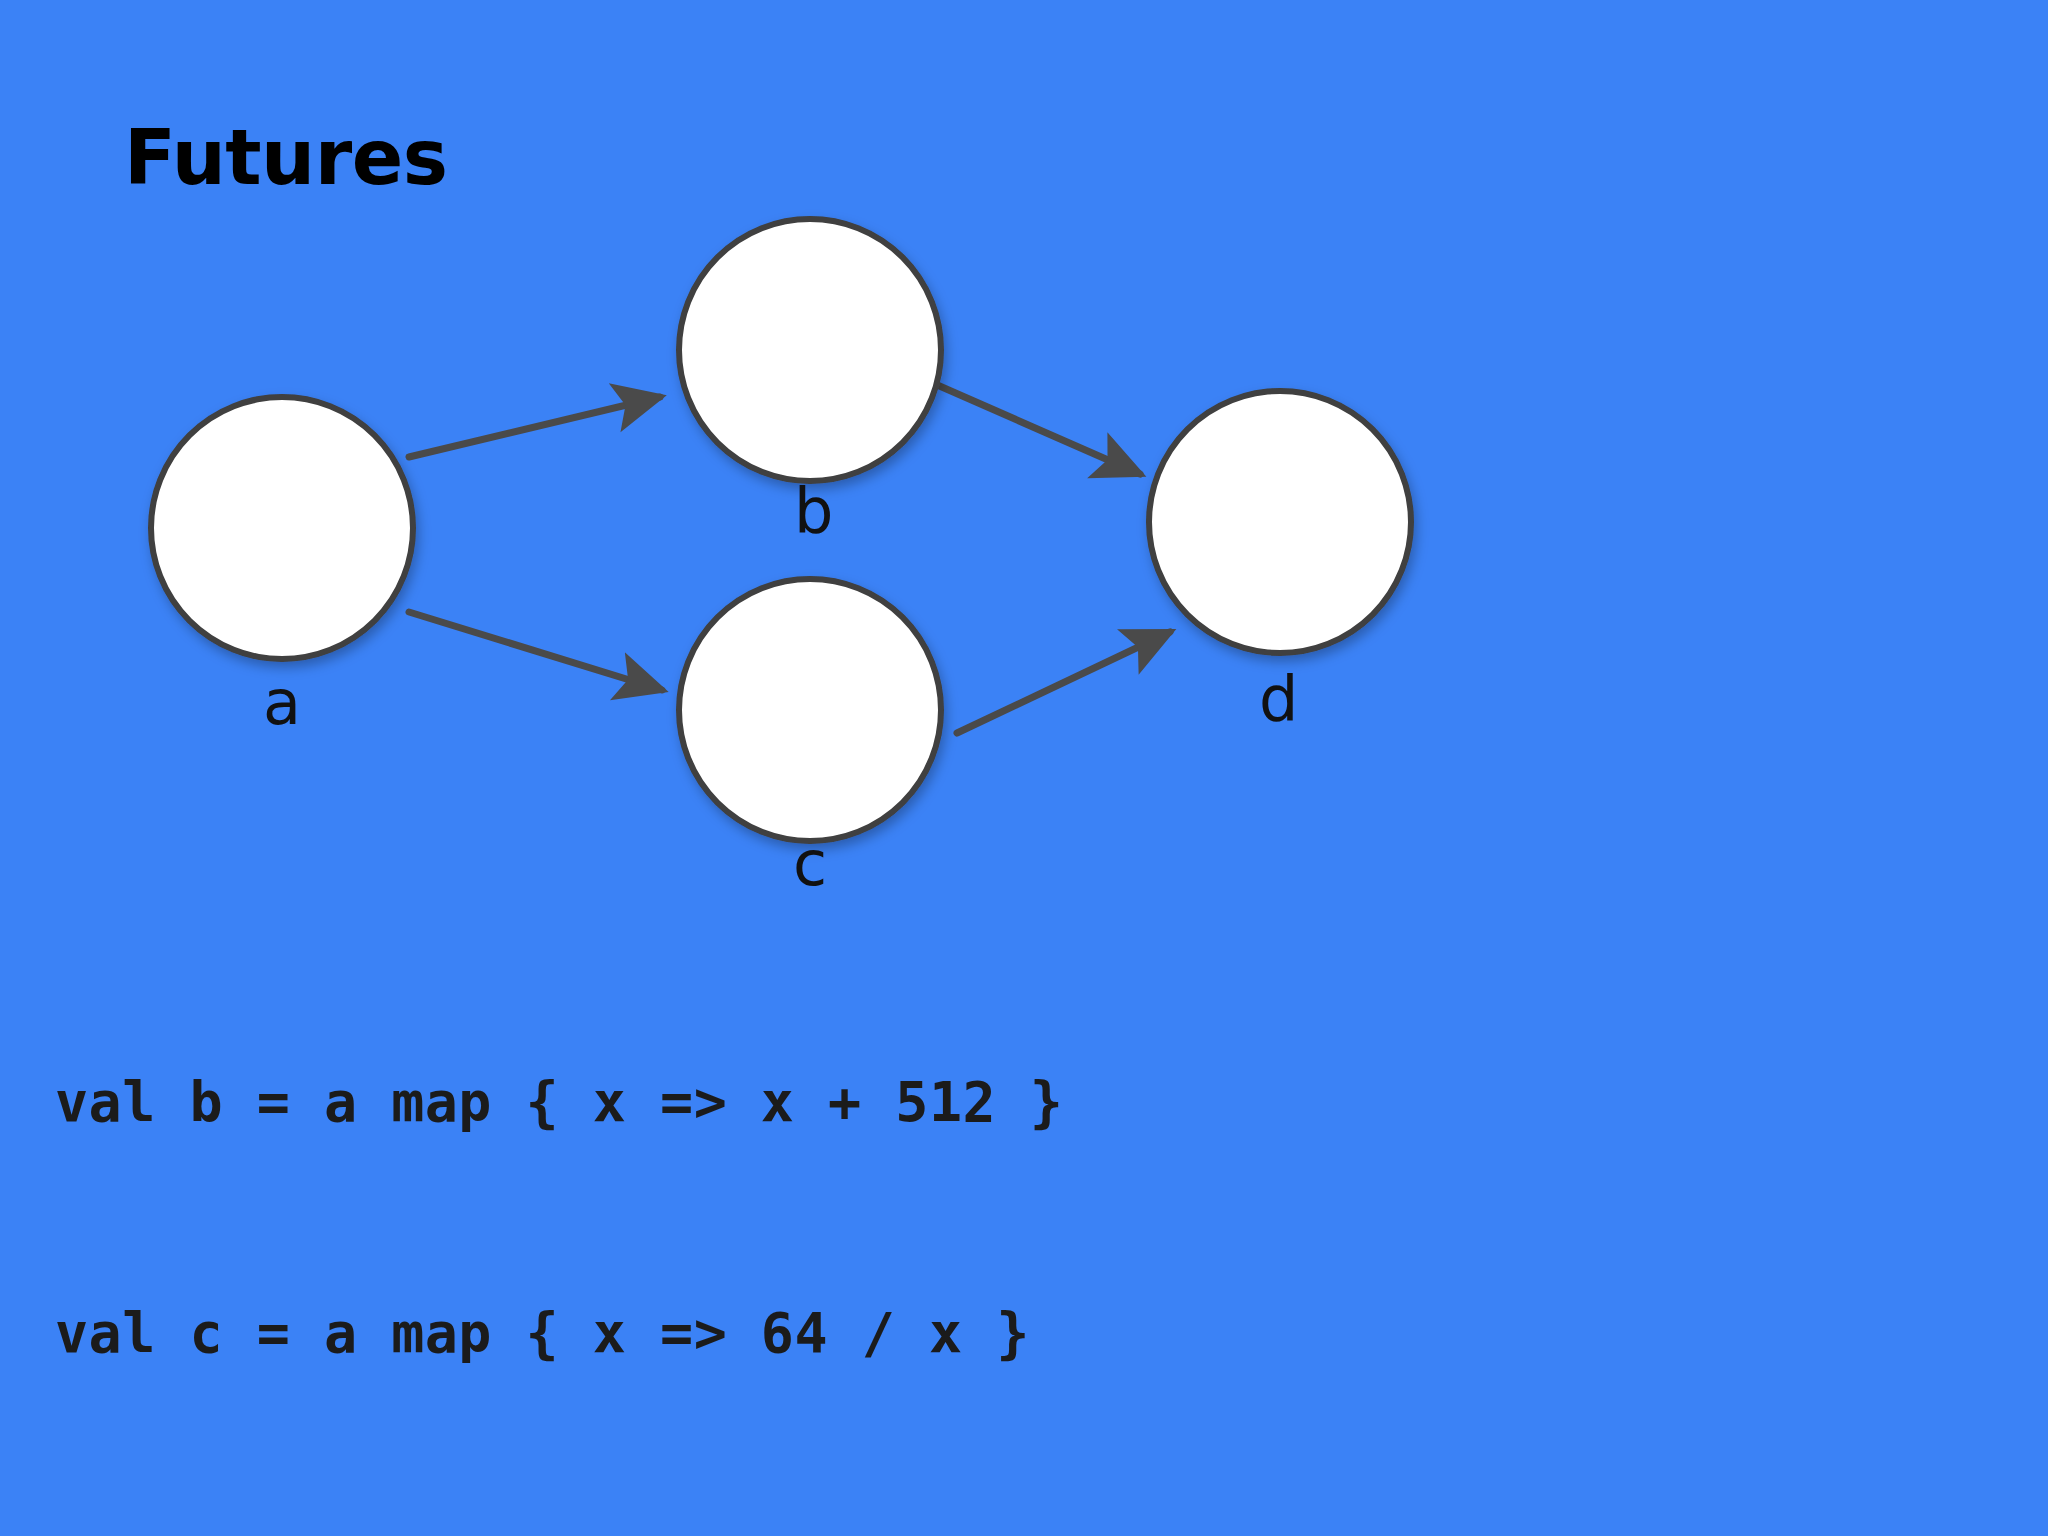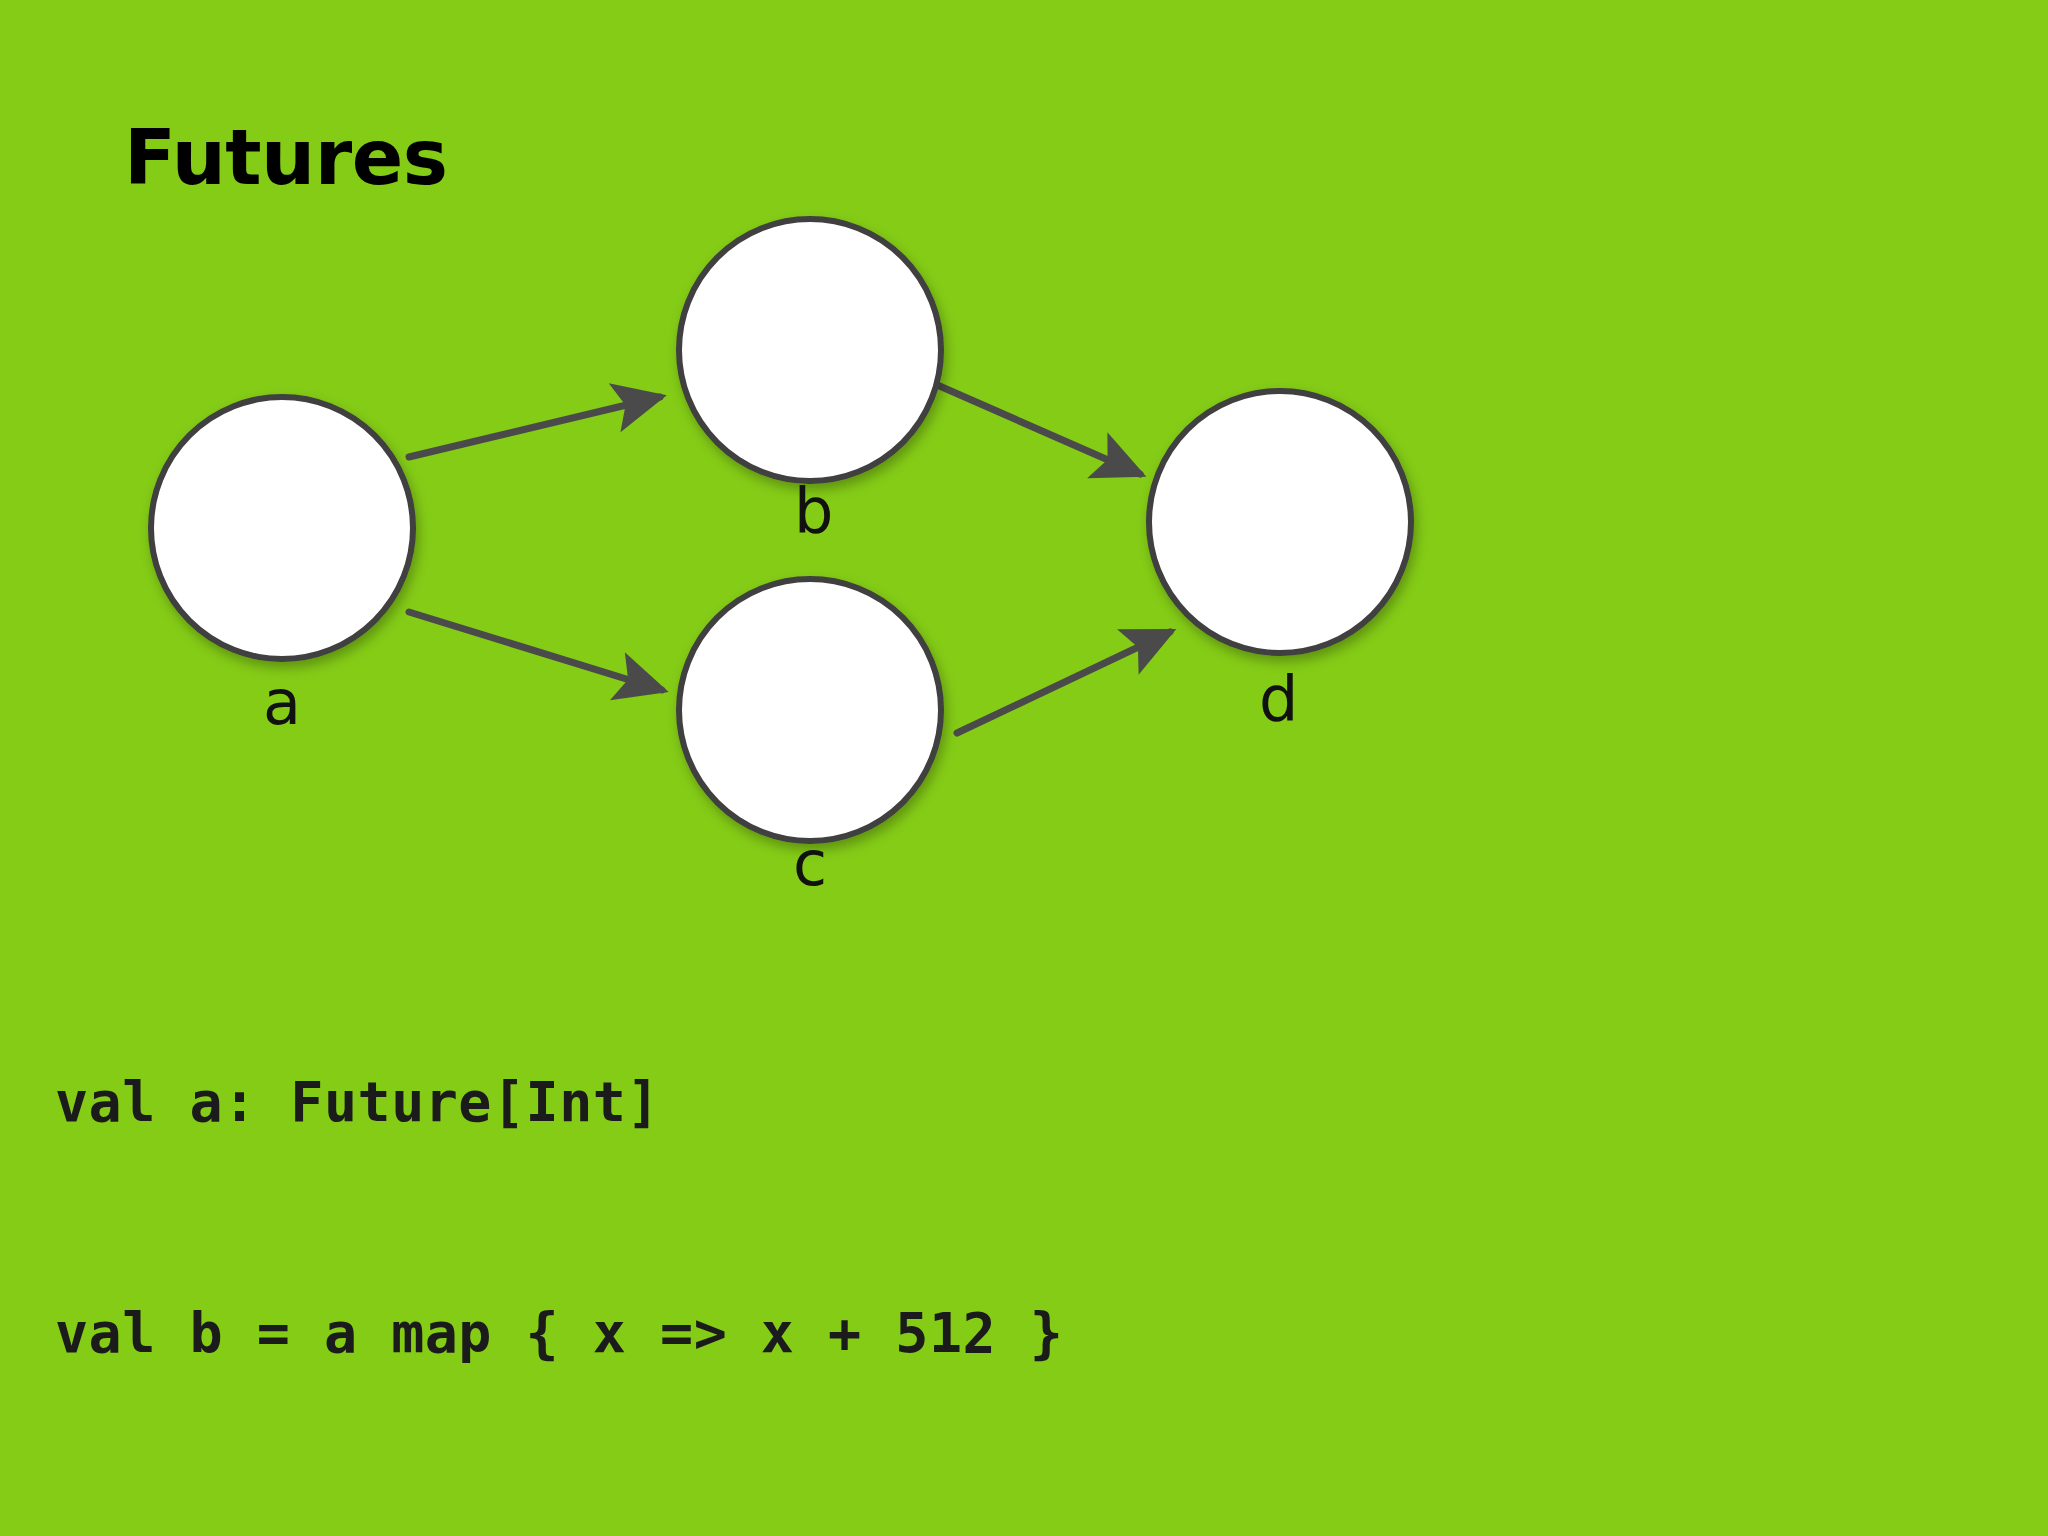--- a/index.html
+++ b/index.html
@@ -11,21 +11,21 @@
     width: 2048px;
     height: 1536px;
     overflow: hidden;
     font-family: "Liberation Sans", sans-serif;
     -webkit-font-smoothing: antialiased;
   }
   #slide {
     position: relative;
     width: 2048px;
     height: 1536px;
-    background: #84cc16;
+    background: #3b82f6;
   }
 
   
   #title {
     position: absolute;
     left: 124px;
     top: 120px;
     font-family: "DejaVu Sans", "Liberation Sans", sans-serif;
     font-weight: bold;
     font-size: 76px;
@@ -115,19 +115,18 @@
       </g>
     </svg>
 
     <div id="label-a" class="node-label">a</div>
     <div id="label-b" class="node-label">b</div>
     <div id="label-c" class="node-label">c</div>
     <div id="label-d" class="node-label">d</div>
   </div>
 
   <div id="code">
-    <span class="code-line">val a: Future[Int]</span>
     <span class="code-line">val b = a map { x =&gt; x + 512 }</span>
     <span class="code-line">val c = a map { x =&gt; 64 / x }</span>
     
   </div>
 
 </div>
 
 </body></html>

